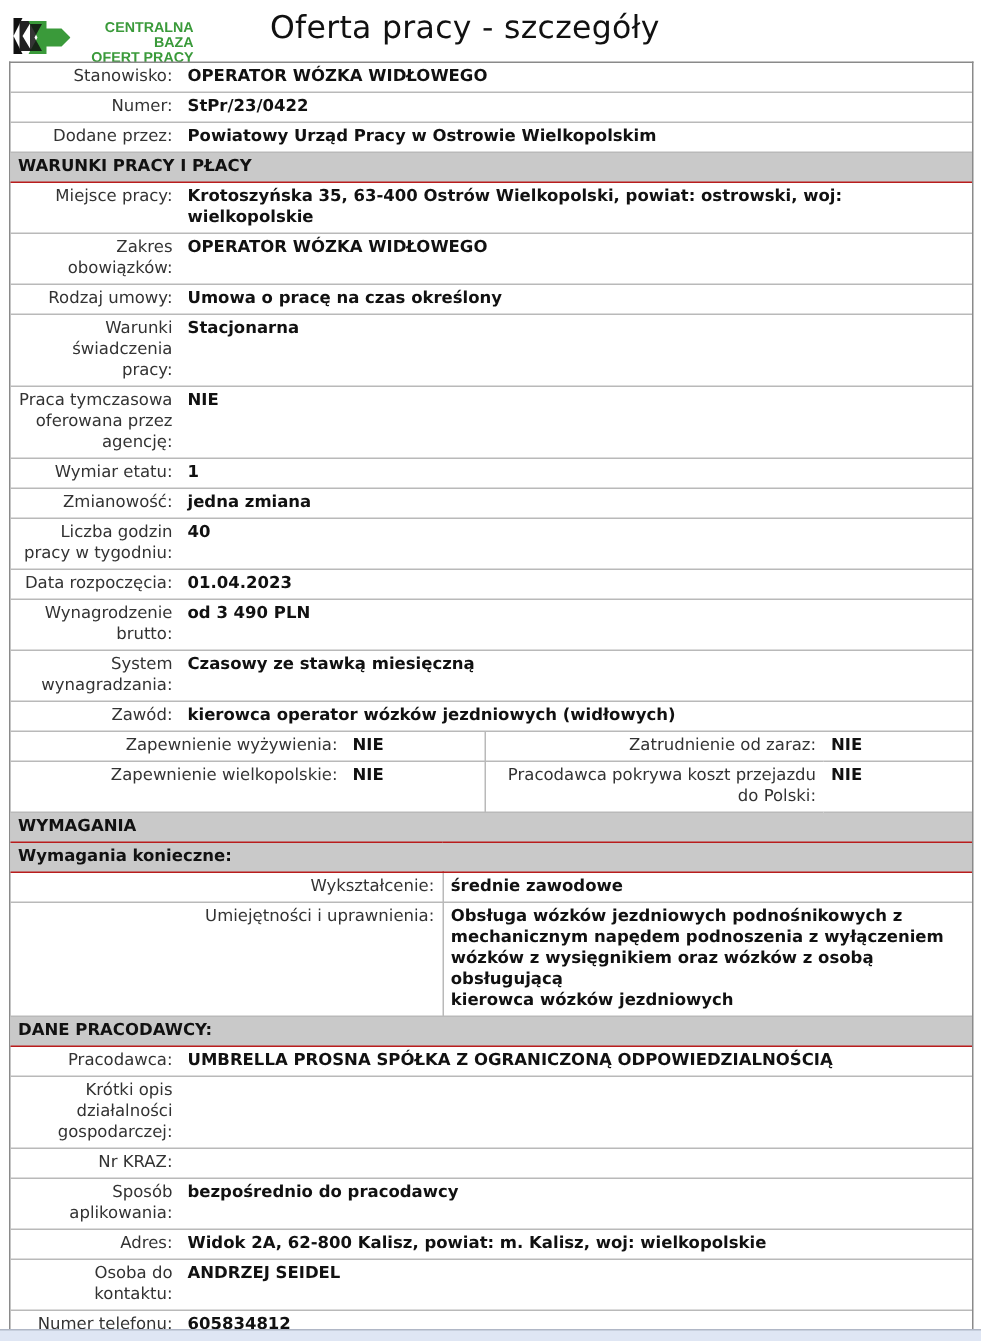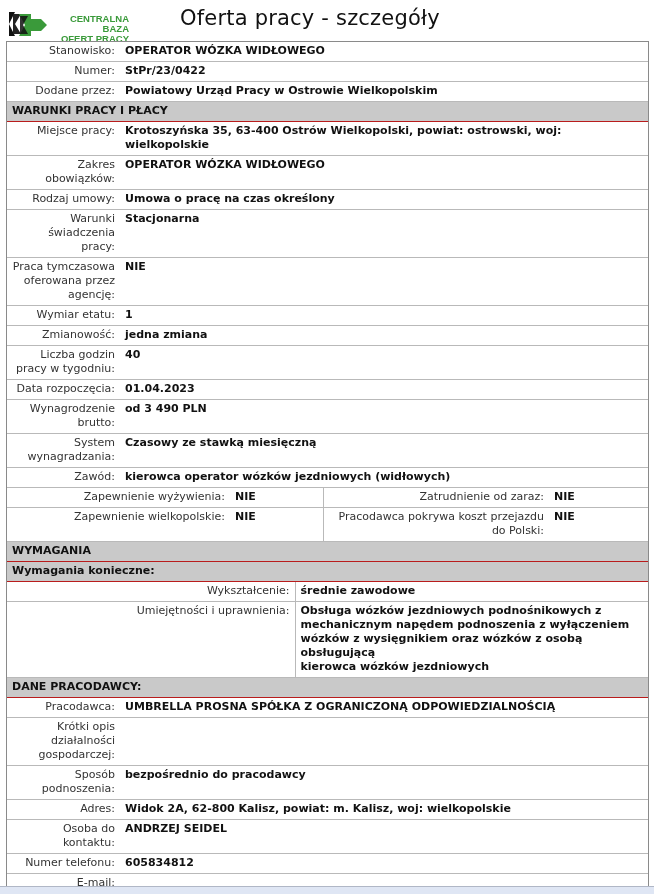--- a/index.html
+++ b/index.html
@@ -194,21 +194,25 @@
     </tr>
     <tr>
       <td class="lbl">Pracodawca:</td>
       <td class="val">UMBRELLA PROSNA SPÓŁKA Z OGRANICZONĄ ODPOWIEDZIALNOŚCIĄ</td>
     </tr>
     <tr>
       <td class="lbl">Krótki opis działalności gospodarczej:</td>
       <td class="val"></td>
     </tr>
     <tr>
-      <td class="lbl">Sposób podnoszenia:</td>
+      <td class="lbl">Nr KRAZ:</td>
+      <td class="val"></td>
+    </tr>
+    <tr>
+      <td class="lbl">Sposób aplikowania:</td>
       <td class="val">bezpośrednio do pracodawcy</td>
     </tr>
     <tr>
       <td class="lbl">Adres:</td>
       <td class="val">Widok 2A, 62-800 Kalisz, powiat: m. Kalisz, woj: wielkopolskie</td>
     </tr>
     <tr>
       <td class="lbl">Osoba do kontaktu:</td>
       <td class="val">ANDRZEJ SEIDEL</td>
     </tr>

